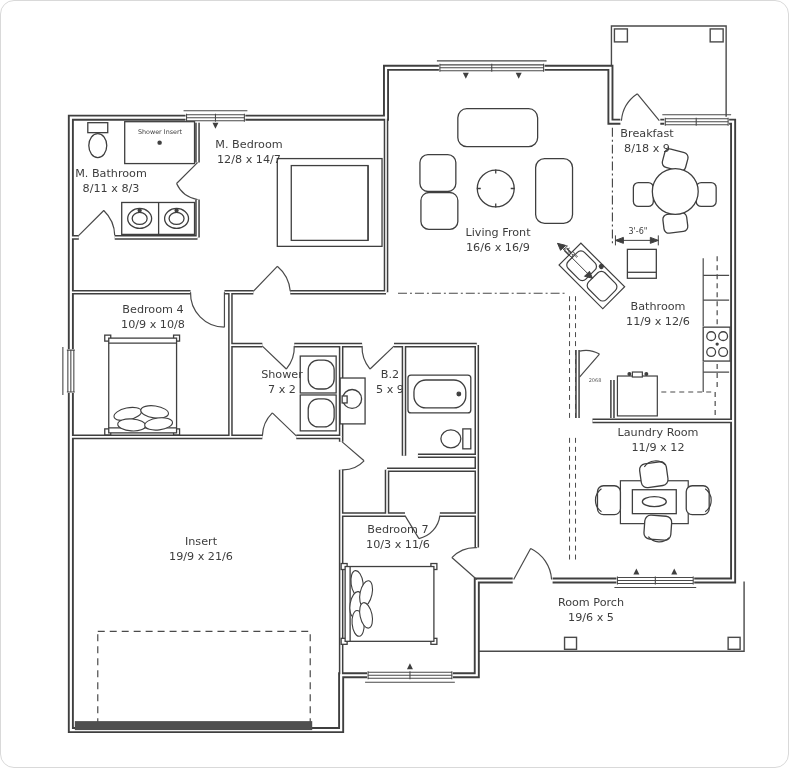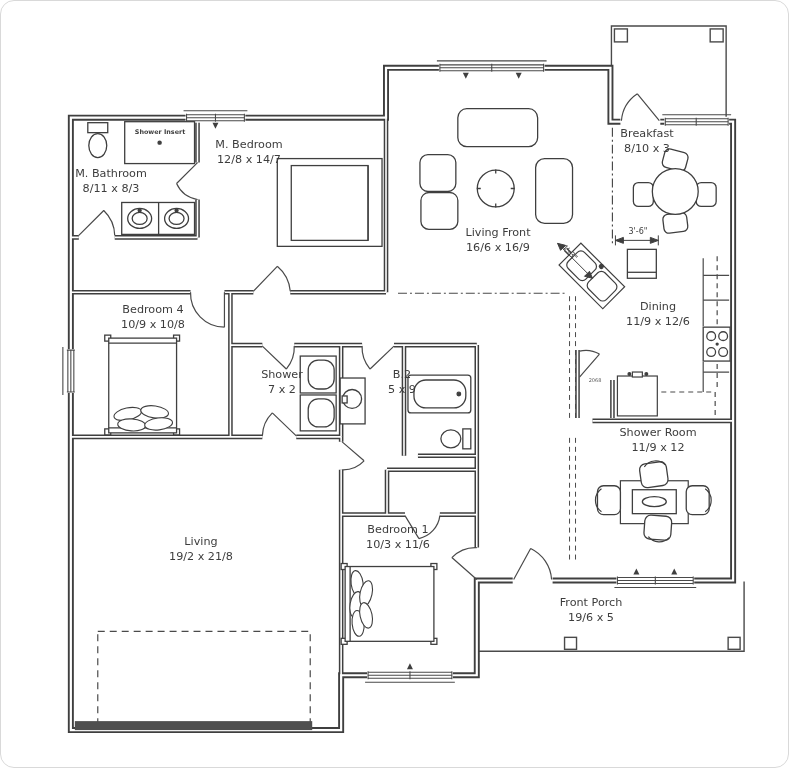--- a/index.html
+++ b/index.html
@@ -1,21 +1,21 @@
 <!DOCTYPE html>
 <html><head>
 <meta charset="utf-8">
 <style>
   html,body{margin:0;padding:0;background:#fff;}
   .frame{position:relative;width:789px;height:768px;background:#ffffff;border:1px solid #d9d9d9;border-radius:14px;overflow:hidden;box-sizing:border-box;}
   .plan-svg{position:absolute;left:0;top:0;width:100%;height:100%;}
   .lbl{position:absolute;transform:translate(-50%,-50%);text-align:center;color:#3d3d3d;
        font:11.2px "DejaVu Sans","Liberation Sans",sans-serif;line-height:1.32;white-space:nowrap;}
   .lbl .nm,.lbl .dm{display:block;}
-  .tiny{font-size:6.4px;font-weight:bold;}
+  .tiny{font-size:6.4px;}
   .dim{font-size:8px;}
   .rot45{transform:translate(-50%,-50%) rotate(45deg);}
   .micro{font-size:5px;color:#5a5a5a;}
 </style>
 </head>
 <body>
 
 <div class="frame">
 <svg class="plan-svg" viewBox="0 0 789 768">
 
@@ -301,52 +301,52 @@
   <div class="lbl" style="left:248px;top:152px">
     <span class="nm">M. Bedroom</span>
     <span class="dm">12/8 x 14/7</span>
   </div>
   <div class="lbl" style="left:497px;top:240px">
     <span class="nm">Living Front</span>
     <span class="dm">16/6 x 16/9</span>
   </div>
   <div class="lbl" style="left:646px;top:141px">
     <span class="nm">Breakfast</span>
-    <span class="dm">8/10 x 3</span>
+    <span class="dm">8/18 x 9</span>
   </div>
   <div class="lbl" style="left:657px;top:314px">
-    <span class="nm">Dining</span>
+    <span class="nm">Bathroom</span>
     <span class="dm">11/9 x 12/6</span>
   </div>
   <div class="lbl" style="left:152px;top:317px">
     <span class="nm">Bedroom 4</span>
     <span class="dm">10/9 x 10/8</span>
   </div>
   <div class="lbl" style="left:281px;top:382px">
     <span class="nm">Shower</span>
     <span class="dm">7 x 2</span>
   </div>
-  <div class="lbl" style="left:401px;top:382px">
+  <div class="lbl" style="left:389px;top:382px">
     <span class="nm">B.2</span>
     <span class="dm">5 x 9</span>
   </div>
   <div class="lbl" style="left:657px;top:440px">
-    <span class="nm">Shower Room</span>
+    <span class="nm">Laundry Room</span>
     <span class="dm">11/9 x 12</span>
   </div>
   <div class="lbl" style="left:397px;top:537px">
-    <span class="nm">Bedroom 1</span>
+    <span class="nm">Bedroom 7</span>
     <span class="dm">10/3 x 11/6</span>
   </div>
   <div class="lbl" style="left:200px;top:549px">
-    <span class="nm">Living</span>
-    <span class="dm">19/2 x 21/8</span>
+    <span class="nm">Insert</span>
+    <span class="dm">19/9 x 21/6</span>
   </div>
   <div class="lbl" style="left:590px;top:610px">
-    <span class="nm">Front Porch</span>
+    <span class="nm">Room Porch</span>
     <span class="dm">19/6 x 5</span>
   </div>
 
   <div class="lbl tiny" style="left:159px;top:131px">Shower Insert</div>
   <div class="lbl dim" style="left:637px;top:231px">3'-6"</div>
   <div class="lbl dim rot45" style="left:568px;top:252px">4'-3"</div>
   <div class="lbl micro" style="left:594px;top:379px">2068</div>
 </div>
 
 </body></html>

